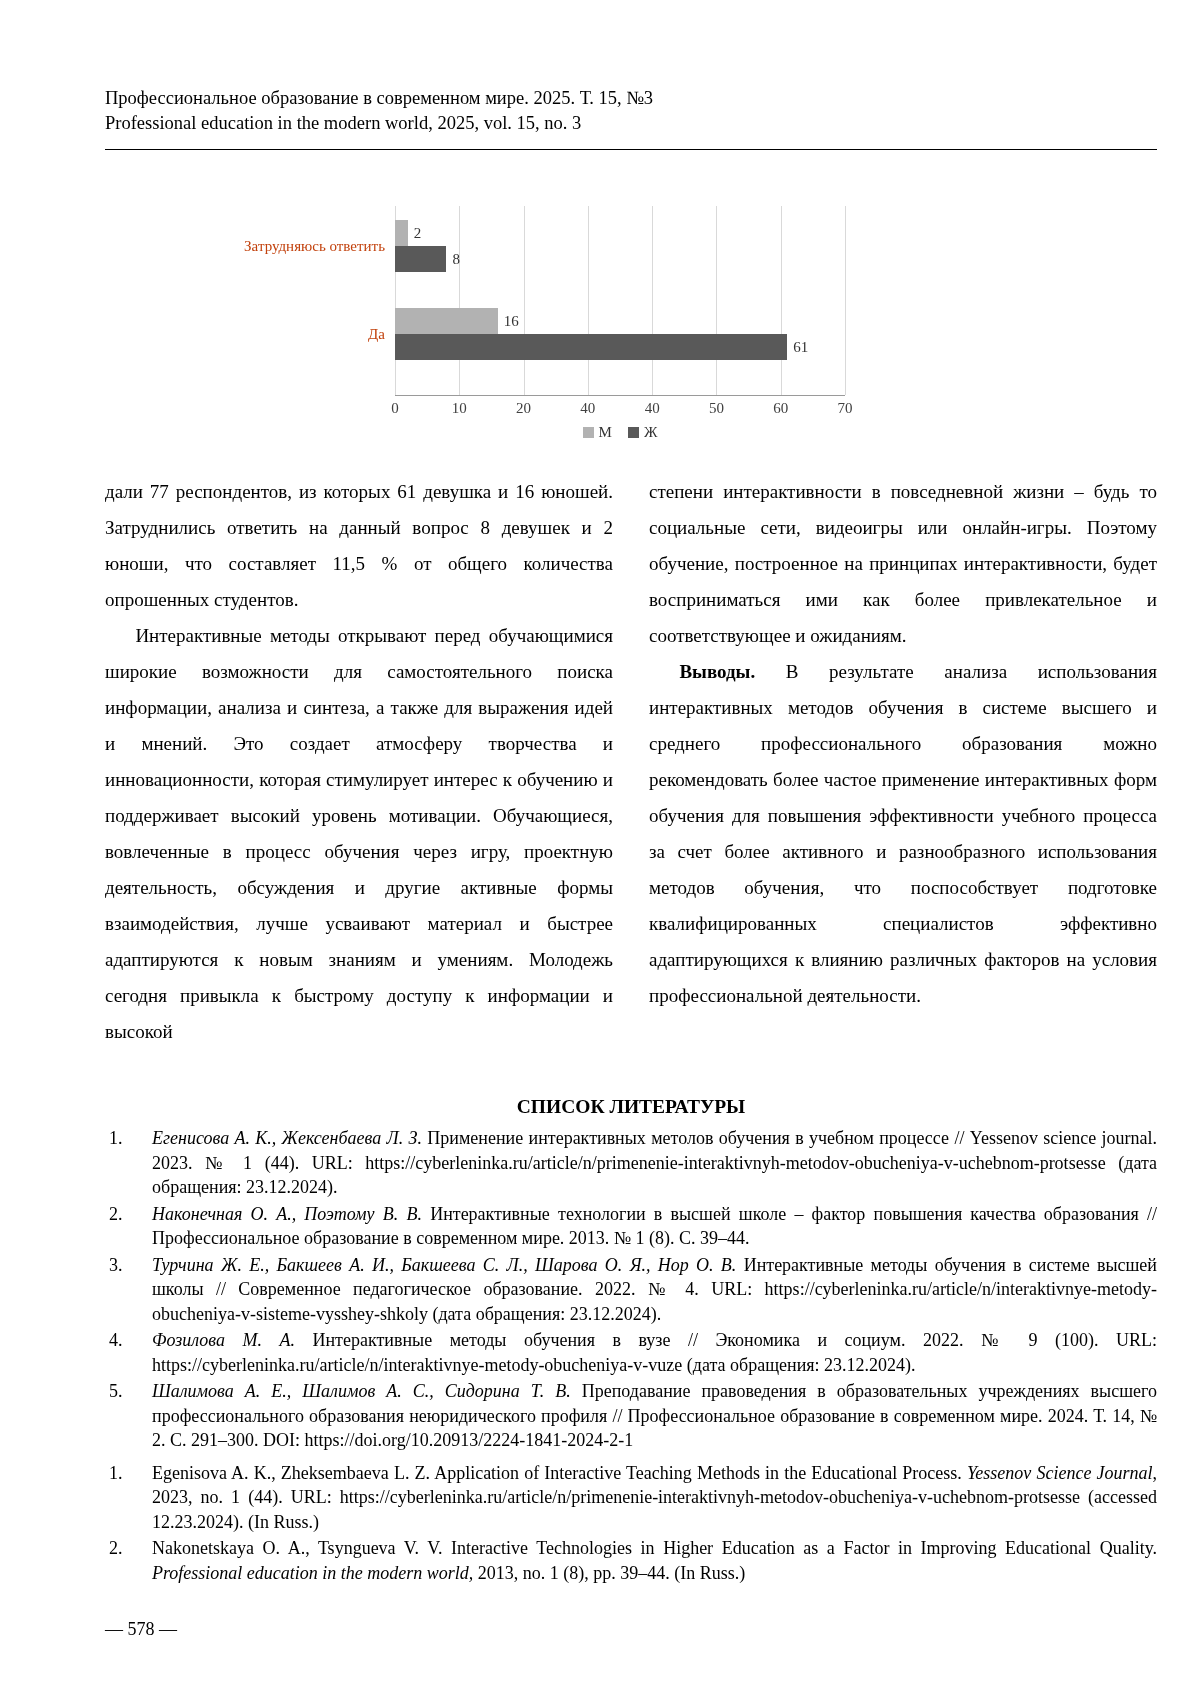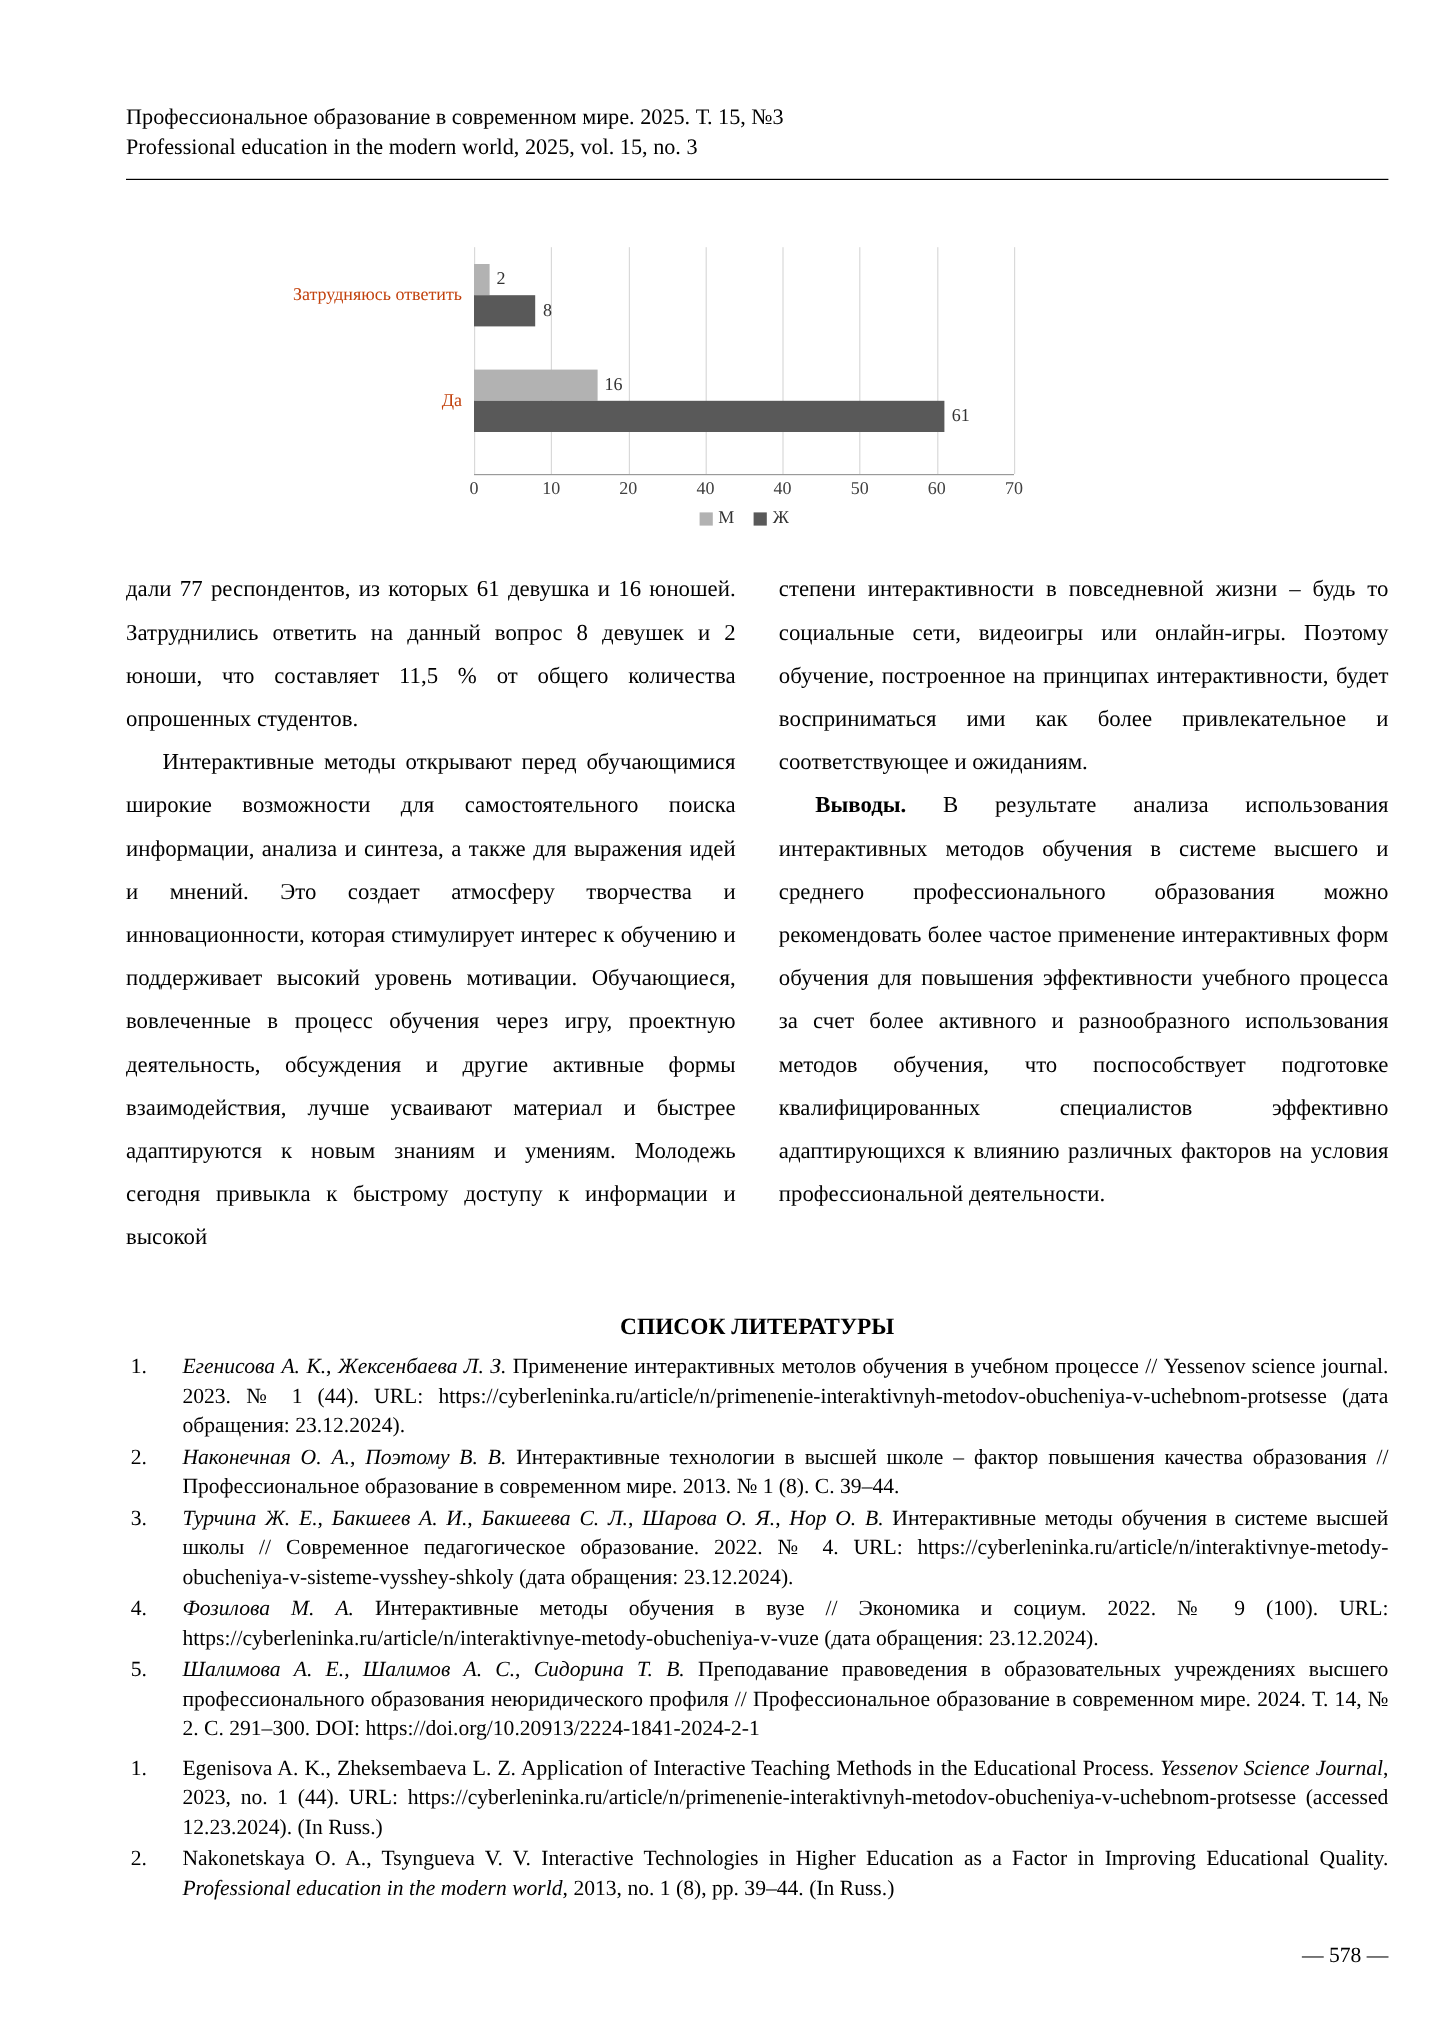--- a/index.html
+++ b/index.html
@@ -42,21 +42,21 @@
   .lead-bold { font-weight:bold; }
 
   
   .ref-heading { text-align:center; font-weight:bold; font-size:19.5px; margin-top:46px; }
   .ref-heading.en { margin-top:24px; }
   .ref-list { list-style:none; margin-top:8px; font-size:18px; line-height:24.5px; }
   .ref-item { display:flex; margin-top:2px; }
   .ref-num { width:47px; flex:none; padding-left:4px; }
   .ref-text { flex:1; text-align:justify; }
 
-  .footer { text-align:right; font-size:18px; margin-top:34px; }
+  .footer { text-align:left; font-size:18px; margin-top:34px; }
 </style>
 </head>
 <body>
 
 <div class="page">
 
   <header class="jheader">
     <div class="h-ru">Профессиональное образование в современном мире. 2025. Т. 15, №3</div>
     <div class="h-en">Professional education in the modern world, 2025, vol. 15, no. 3</div>
     <hr class="rule">

